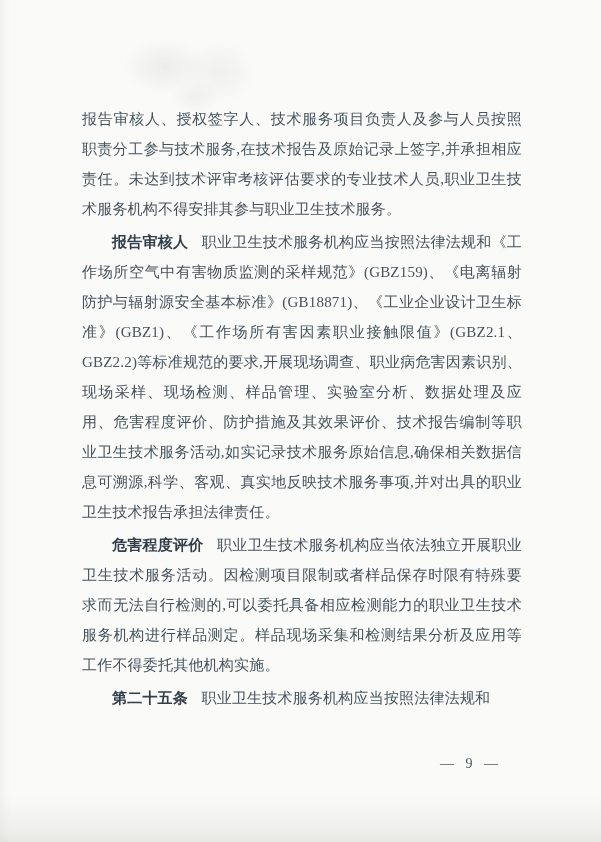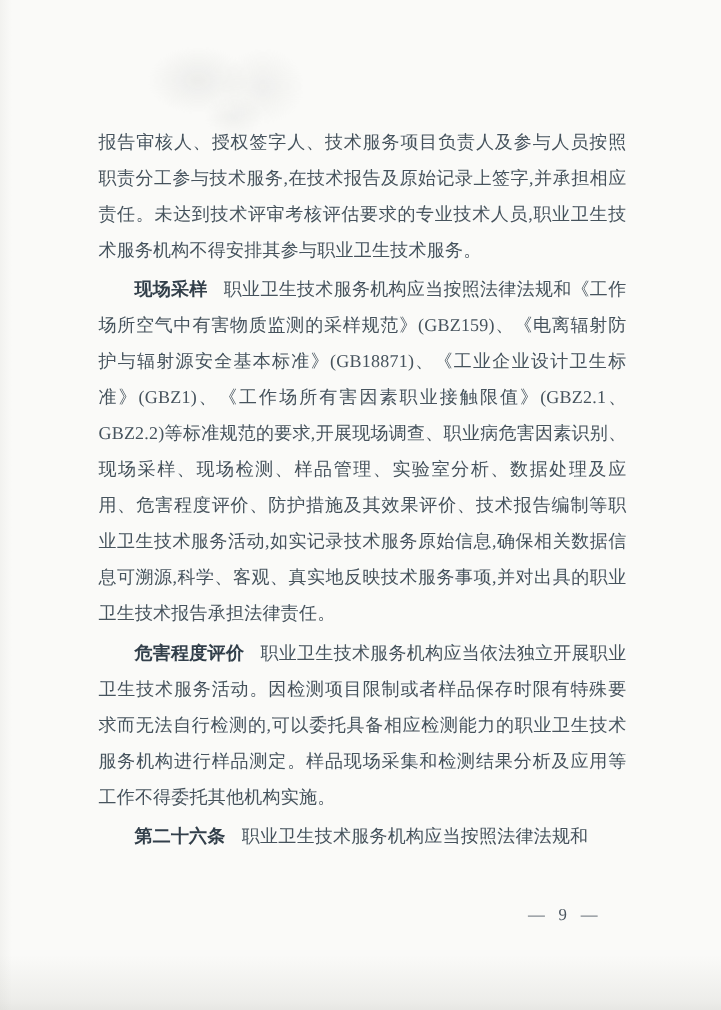--- a/index.html
+++ b/index.html
@@ -101,29 +101,29 @@
   <div class="stamp-artifact"></div>
 
   <div class="content">
 
     <p class="para">
       <span>报告审核人、授权签字人、技术服务项目负责人及参与人员按照职责分工参与技术服务,在技术报告及原始记录上签字,并承担相应责任。未达到技术评审考核评估要求的专业技术人员,职业卫生技术服务机构不得安排其参与职业卫生技术服务。</span>
     </p>
 
 
     <p class="para indent">
-      <span class="article-label">现场采样</span><span>职业卫生技术服务机构应当按照法律法规和《工作场所空气中有害物质监测的采样规范》(GBZ159)、《电离辐射防护与辐射源安全基本标准》(GB18871)、《工业企业设计卫生标准》(GBZ1)、《工作场所有害因素职业接触限值》(GBZ2.1、GBZ2.2)等标准规范的要求,开展现场调查、职业病危害因素识别、现场采样、现场检测、样品管理、实验室分析、数据处理及应用、危害程度评价、防护措施及其效果评价、技术报告编制等职业卫生技术服务活动,如实记录技术服务原始信息,确保相关数据信息可溯源,科学、客观、真实地反映技术服务事项,并对出具的职业卫生技术报告承担法律责任。</span>
+      <span class="article-label">报告审核人</span><span>职业卫生技术服务机构应当按照法律法规和《工作场所空气中有害物质监测的采样规范》(GBZ159)、《电离辐射防护与辐射源安全基本标准》(GB18871)、《工业企业设计卫生标准》(GBZ1)、《工作场所有害因素职业接触限值》(GBZ2.1、GBZ2.2)等标准规范的要求,开展现场调查、职业病危害因素识别、现场采样、现场检测、样品管理、实验室分析、数据处理及应用、危害程度评价、防护措施及其效果评价、技术报告编制等职业卫生技术服务活动,如实记录技术服务原始信息,确保相关数据信息可溯源,科学、客观、真实地反映技术服务事项,并对出具的职业卫生技术报告承担法律责任。</span>
     </p>
 
     <p class="para indent">
       <span class="article-label">危害程度评价</span><span>职业卫生技术服务机构应当依法独立开展职业卫生技术服务活动。因检测项目限制或者样品保存时限有特殊要求而无法自行检测的,可以委托具备相应检测能力的职业卫生技术服务机构进行样品测定。样品现场采集和检测结果分析及应用等工作不得委托其他机构实施。</span>
     </p>
 
     <p class="para indent">
-      <span class="article-label">第二十六条</span><span>职业卫生技术服务机构应当按照法律法规和</span>
+      <span class="article-label">第二十五条</span><span>职业卫生技术服务机构应当按照法律法规和</span>
     </p>
 
   </div>
 
   <div class="page-number">— 9 —</div>
 
   <div class="scan-shade-bottom"></div>
   <div class="scan-shade-left"></div>
 
 </div>

